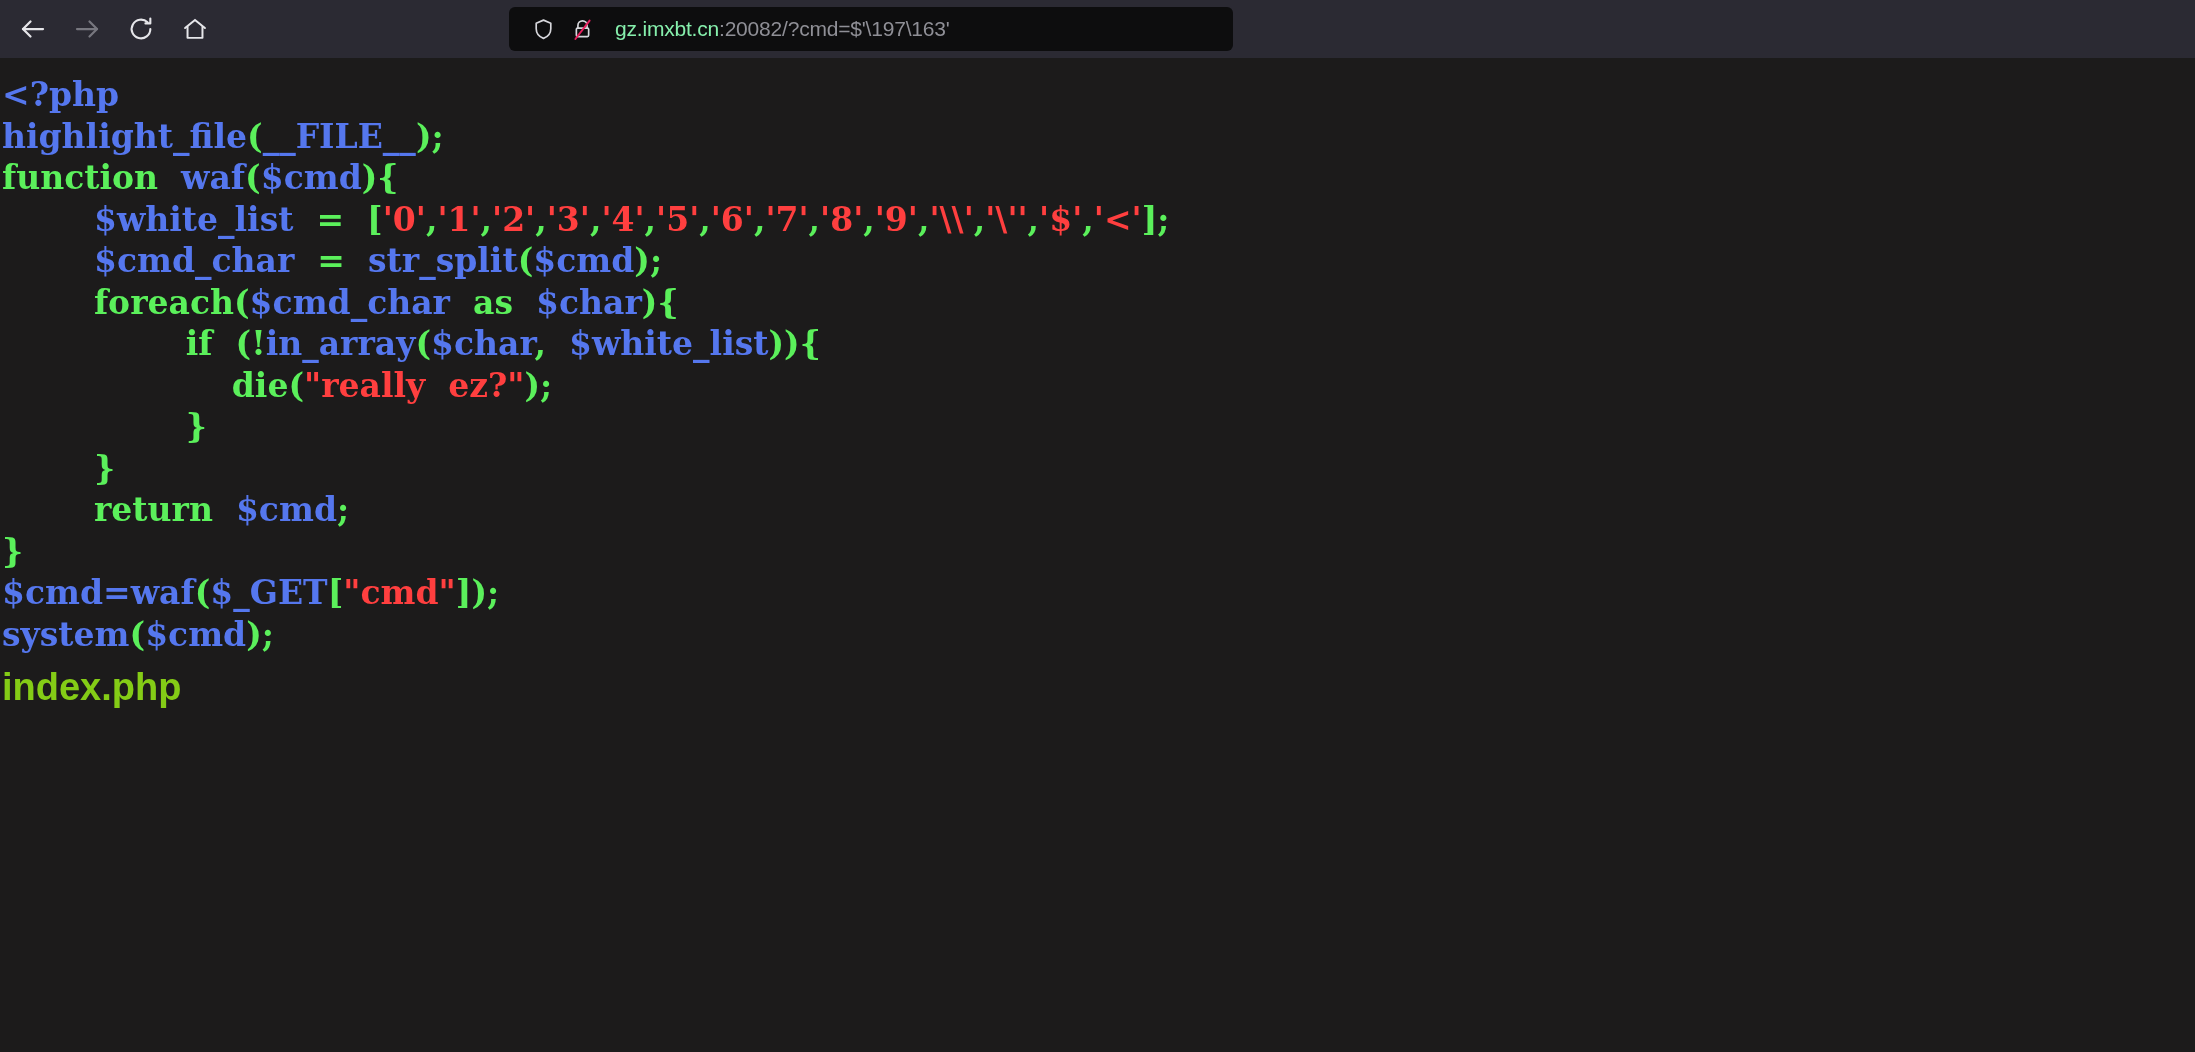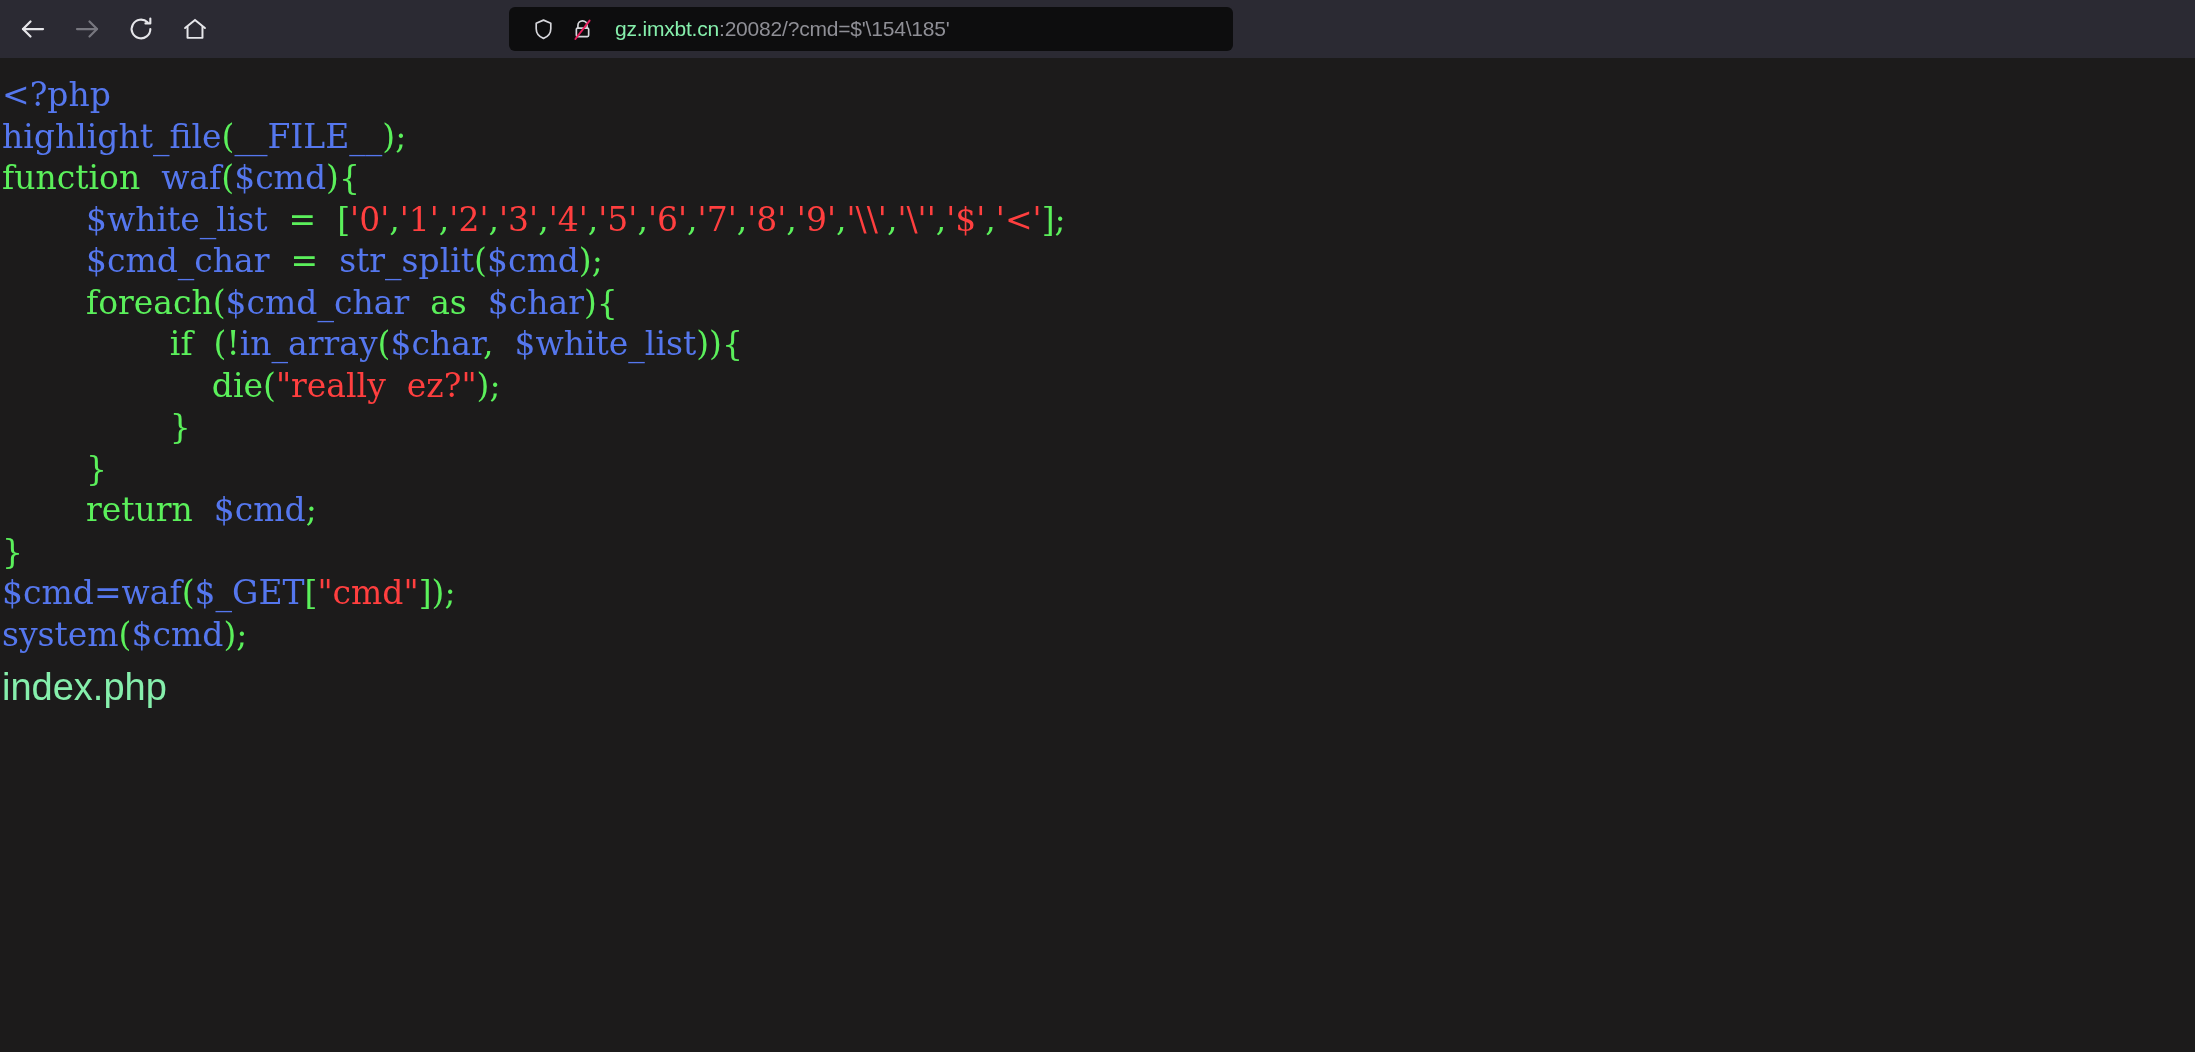--- a/index.html
+++ b/index.html
@@ -55,36 +55,37 @@
   .url-host{color:#86efac;}
 
   
   .page{
     background:#1c1b1b;
     width:100%;
     height:994px;
     box-sizing:border-box;
     padding:16px 0 0 0;
     overflow:hidden;
+    font-weight:bold;
   }
   .code{
     font-family:"DejaVu Serif","Liberation Serif",serif;
     font-size:33px;
     line-height:41.5px;
     white-space:pre;
     letter-spacing:0px;
     padding-left:2px;
   }
   .code .kw   {color:#5bf05b;}   
   .code .var  {color:#5577ee;}   
   .code .str  {color:#ff3f3f;}   
   .plain{
     font-family:"Liberation Sans",sans-serif;
     font-size:38px;
-    color:#86efac;
+    color:#84cc16;
     line-height:52px;
     padding-left:2px;
     margin-top:6px;
   }
 </style>
 </head>
 <body>
 
 <div class="chrome">
 
@@ -138,21 +139,21 @@
       </span>
 
       <span class="url-icon lock">
         <svg width="25" height="25" viewBox="0 0 24 24" fill="none">
           <path d="M7.6 10.6V8.1a4.4 4.4 0 0 1 8.8 0v2.5" stroke="#d7d7dc" stroke-width="1.6" stroke-linecap="round"></path>
           <rect x="6.1" y="10.6" width="11.8" height="8.2" rx="1.2" stroke="#d7d7dc" stroke-width="1.6" fill="none"></rect>
           <line x1="18.8" y1="3.4" x2="5.2" y2="21.1" stroke="#e6205e" stroke-width="1.9" stroke-linecap="round"></line>
         </svg>
       </span>
 
-      <span class="url-text"><span class="url-host">gz.imxbt.cn</span><span class="url-rest">:20082/?cmd=$'\154\185'</span></span>
+      <span class="url-text"><span class="url-host">gz.imxbt.cn</span><span class="url-rest">:20082/?cmd=$'\197\163'</span></span>
     </div>
   </div>
 </div>
 
 <div class="page">
   <div class="code" id="code-block"><div><span class="var">&lt;?php</span></div><div><span class="var">highlight_file</span><span class="kw">(</span><span class="var">__FILE__</span><span class="kw">)</span><span class="kw">;</span></div><div><span class="kw">function</span><span class="kw">  </span><span class="var">waf</span><span class="kw">(</span><span class="var">$cmd</span><span class="kw">)</span><span class="kw">{</span></div><div><span class="kw">        </span><span class="var">$white_list</span><span class="kw">  </span><span class="kw">=</span><span class="kw">  </span><span class="kw">[</span><span class="str">'0'</span><span class="kw">,</span><span class="str">'1'</span><span class="kw">,</span><span class="str">'2'</span><span class="kw">,</span><span class="str">'3'</span><span class="kw">,</span><span class="str">'4'</span><span class="kw">,</span><span class="str">'5'</span><span class="kw">,</span><span class="str">'6'</span><span class="kw">,</span><span class="str">'7'</span><span class="kw">,</span><span class="str">'8'</span><span class="kw">,</span><span class="str">'9'</span><span class="kw">,</span><span class="str">'\\'</span><span class="kw">,</span><span class="str">'\''</span><span class="kw">,</span><span class="str">'$'</span><span class="kw">,</span><span class="str">'&lt;'</span><span class="kw">]</span><span class="kw">;</span></div><div><span class="kw">        </span><span class="var">$cmd_char</span><span class="kw">  </span><span class="kw">=</span><span class="kw">  </span><span class="var">str_split</span><span class="kw">(</span><span class="var">$cmd</span><span class="kw">)</span><span class="kw">;</span></div><div><span class="kw">        </span><span class="kw">foreach</span><span class="kw">(</span><span class="var">$cmd_char</span><span class="kw">  </span><span class="kw">as</span><span class="kw">  </span><span class="var">$char</span><span class="kw">)</span><span class="kw">{</span></div><div><span class="kw">                </span><span class="kw">if</span><span class="kw">  </span><span class="kw">(</span><span class="kw">!</span><span class="var">in_array</span><span class="kw">(</span><span class="var">$char</span><span class="kw">,</span><span class="kw">  </span><span class="var">$white_list</span><span class="kw">)</span><span class="kw">)</span><span class="kw">{</span></div><div><span class="kw">                    </span><span class="kw">die</span><span class="kw">(</span><span class="str">"really  ez?"</span><span class="kw">)</span><span class="kw">;</span></div><div><span class="kw">                </span><span class="kw">}</span></div><div><span class="kw">        </span><span class="kw">}</span></div><div><span class="kw">        </span><span class="kw">return</span><span class="kw">  </span><span class="var">$cmd</span><span class="kw">;</span></div><div><span class="kw">}</span></div><div><span class="var">$cmd</span><span class="var">=</span><span class="var">waf</span><span class="kw">(</span><span class="var">$_GET</span><span class="kw">[</span><span class="str">"cmd"</span><span class="kw">]</span><span class="kw">)</span><span class="kw">;</span></div><div><span class="var">system</span><span class="kw">(</span><span class="var">$cmd</span><span class="kw">)</span><span class="kw">;</span></div></div>
   <div class="plain">index.php</div>
 </div>
 
 </body></html>

